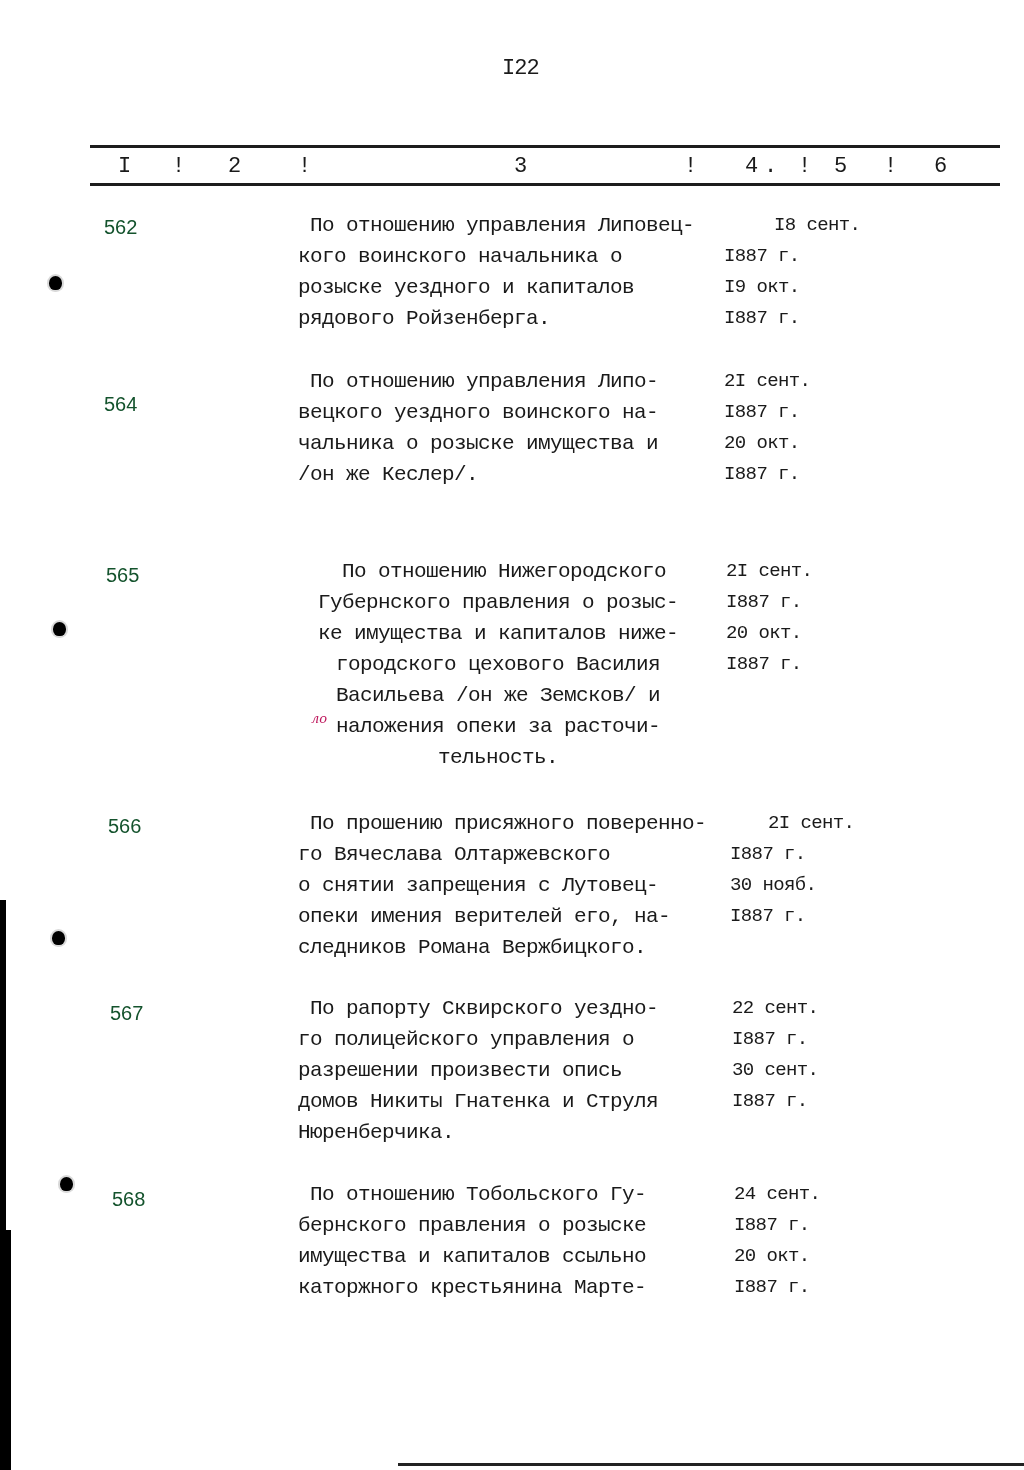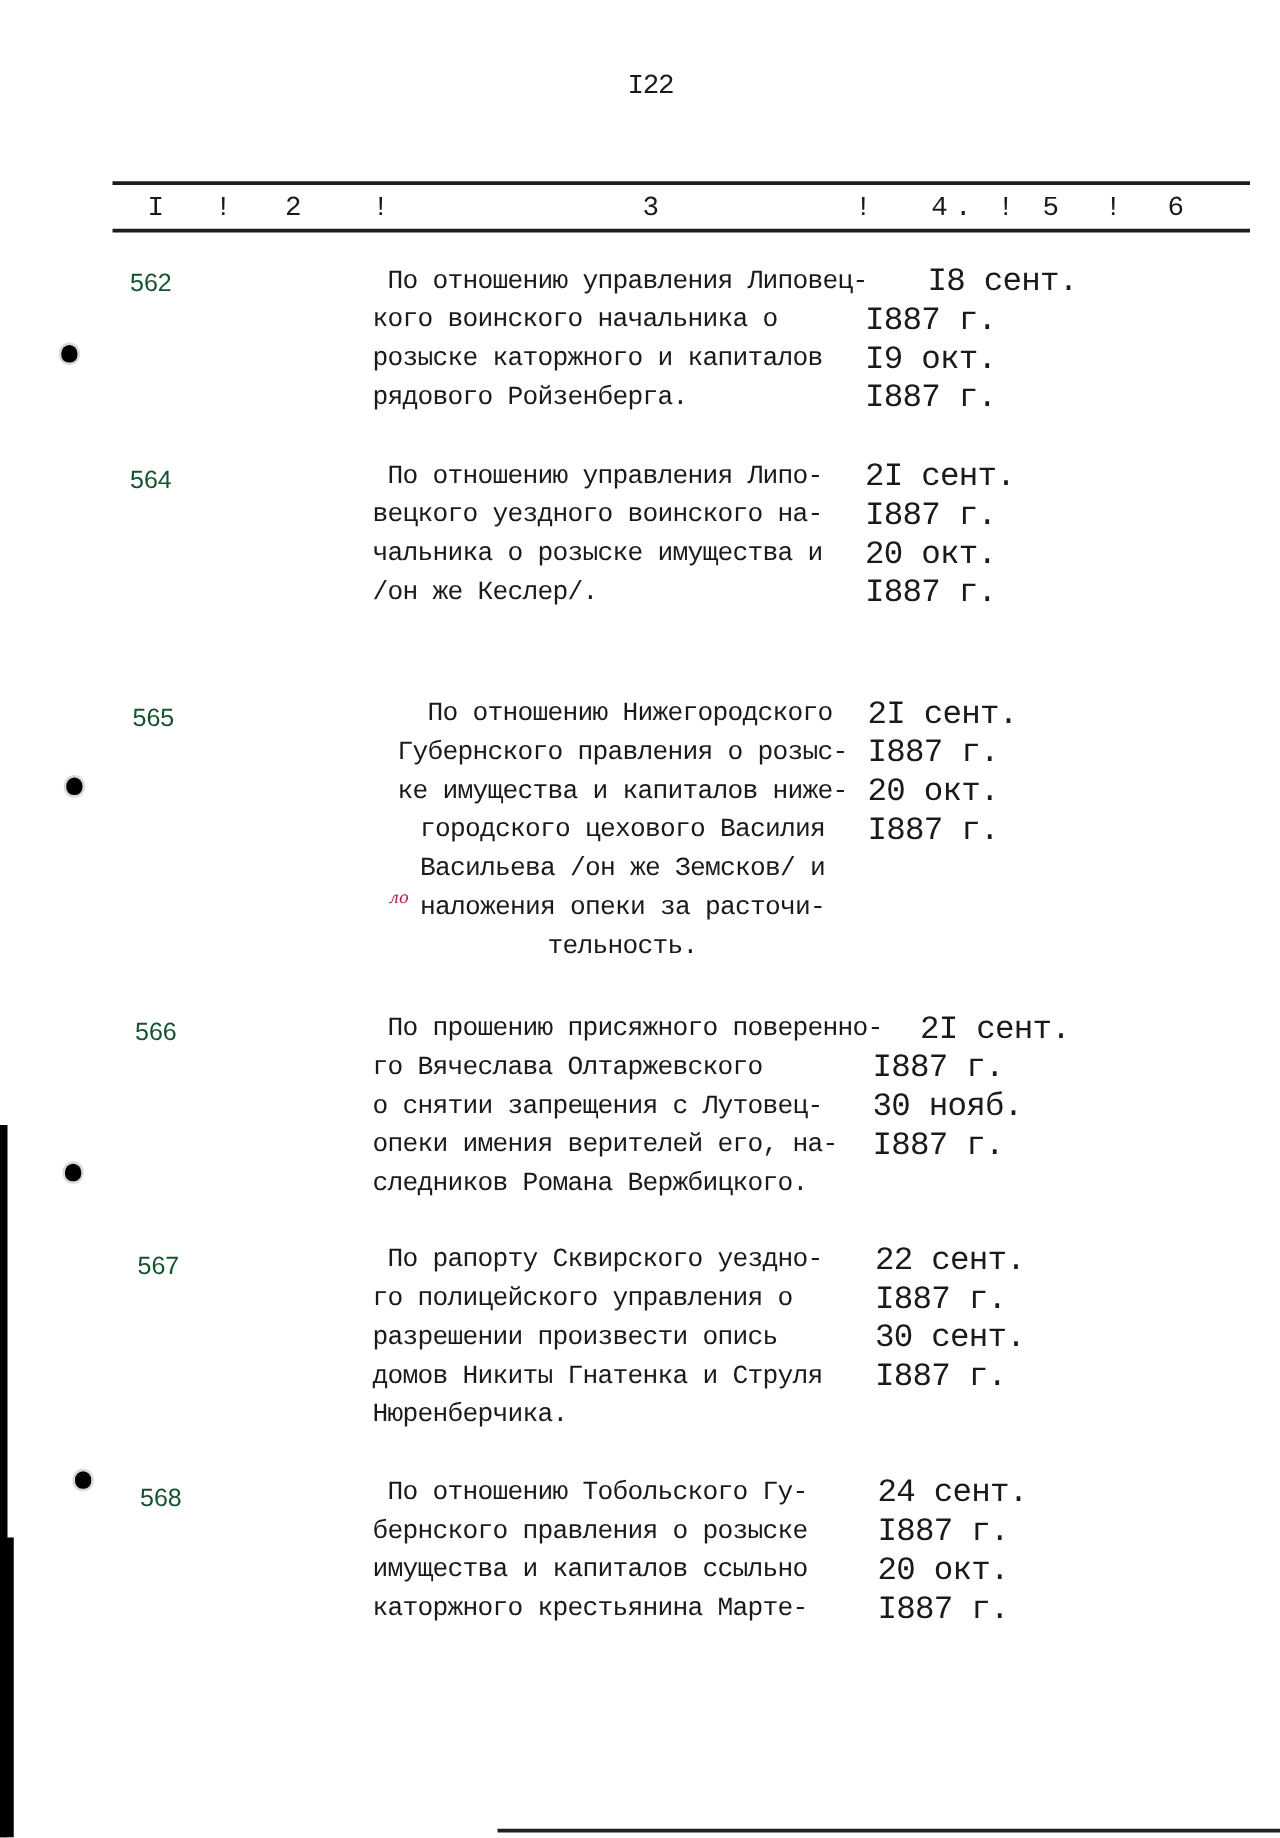--- a/index.html
+++ b/index.html
@@ -53,24 +53,25 @@
       position: absolute;
       left: 298px;
       width: 400px;
       font-size: 21px;
       line-height: 31px;
       white-space: pre;
       letter-spacing: -0.6px;
     }
     .entry-dates {
       position: absolute;
-      font-size: 26px;
+      font-size: 19px;
       line-height: 31px;
       white-space: pre;
       letter-spacing: -0.6px;
+      margin-left: 32px;
     }
     .punch-hole {
       position: absolute;
       width: 13px;
       height: 14px;
       background: #000;
       border-radius: 50% 50% 45% 45%;
       box-shadow: 0 0 0 2px rgba(0,0,0,0.15);
     }
     .left-edge-shadow {
@@ -127,23 +128,23 @@
     <span class="hcell" style="left: 745px;">4</span>
     <span class="hcell" style="left: 764px;">.</span>
     <span class="hcell" style="left: 798px;">!</span>
     <span class="hcell" style="left: 834px;">5</span>
     <span class="hcell" style="left: 884px;">!</span>
     <span class="hcell" style="left: 934px;">6</span>
   </div>
 
 <div id="entries">
     <div class="entry-num" style="left: 104px; top: 216px;">562</div>
-    <div class="entry-text" style="top: 210px;"><div> По отношению управления Липовец-</div><div>кого воинского начальника о</div><div>розыске каторжного и капиталов</div><div>рядового Ройзенберга.</div></div>
+    <div class="entry-text" style="top: 210px;"><div> По отношению управления Липовец-</div><div>кого воинского начальника о</div><div>розыске уездного и капиталов</div><div>рядового Ройзенберга.</div></div>
     <div class="entry-dates" style="top: 210px; left: 692px;"><div style="margin-left: 50px;">I8 сент.</div><div>I887 г.</div><div>I9 окт.</div><div>I887 г.</div></div>
-    <div class="entry-num" style="left: 104px; top: 373px; text-align: center;">564</div>
+    <div class="entry-num" style="left: 104px; top: 393px; text-align: center;">564</div>
     <div class="entry-text" style="top: 366px;"><div> По отношению управления Липо-</div><div>вецкого уездного воинского на-</div><div>чальника о розыске имущества и</div><div>/он же Кеслер/.</div></div>
     <div class="entry-dates" style="top: 366px; left: 692px;"><div>2I сент.</div><div>I887 г.</div><div>20 окт.</div><div>I887 г.</div></div>
     <div class="entry-num" style="left: 106px; top: 564px;">565</div>
     <div class="entry-text" style="top: 556px; text-align: center;"><div> По отношению Нижегородского</div><div>Губернского правления о розыс-</div><div>ке имущества и капиталов ниже-</div><div>городского цехового Василия</div><div>Васильева /он же Земсков/ и</div><div>наложения опеки за расточи-</div><div>тельность.</div></div>
     <div class="entry-dates" style="top: 556px; left: 694px;"><div>2I сент.</div><div>I887 г.</div><div>20 окт.</div><div>I887 г.</div></div>
     <div class="handwritten-mark">ло</div>
     <div class="entry-num" style="left: 108px; top: 815px;">566</div>
     <div class="entry-text" style="top: 808px;"><div> По прошению присяжного поверенно-</div><div>го Вячеслава Олтаржевского</div><div>о снятии запрещения с Лутовец-</div><div>опеки имения верителей его, на-</div><div>следников Романа Вержбицкого.</div></div>
     <div class="entry-dates" style="top: 808px; left: 698px;"><div style="margin-left: 38px;">2I сент.</div><div>I887 г.</div><div>30 нояб.</div><div>I887 г.</div></div>
     <div class="entry-num" style="left: 110px; top: 1002px;">567</div>

